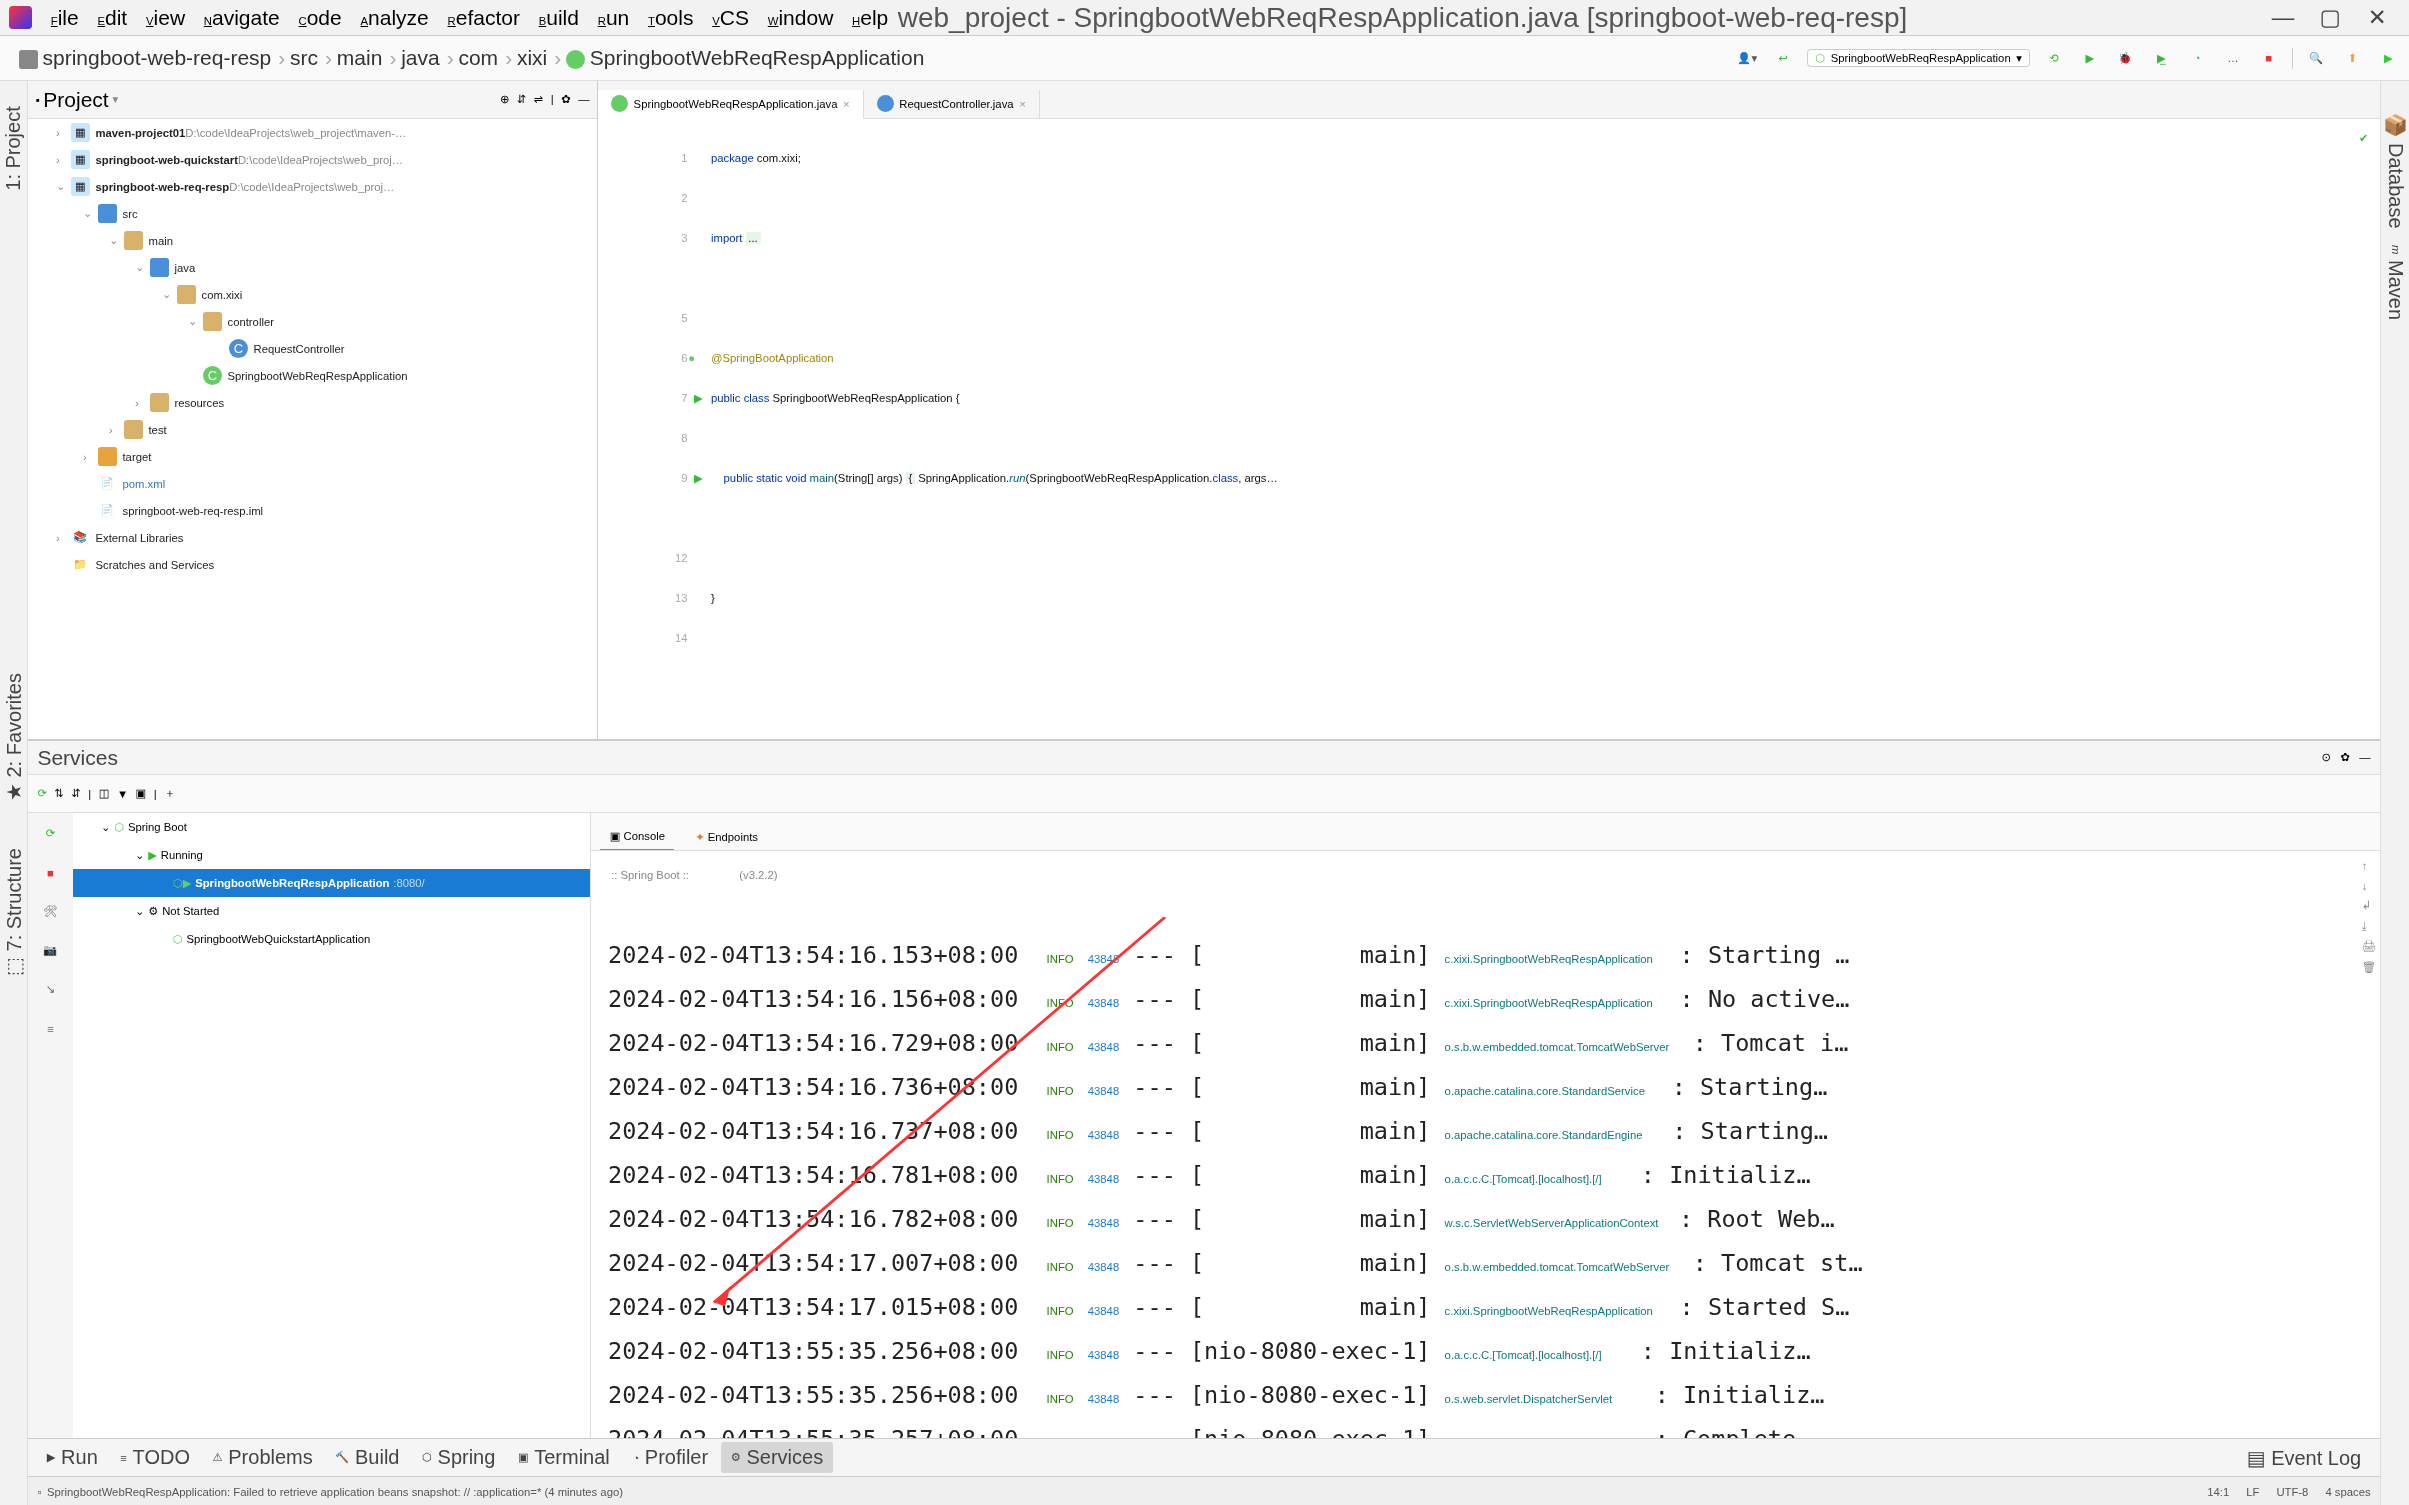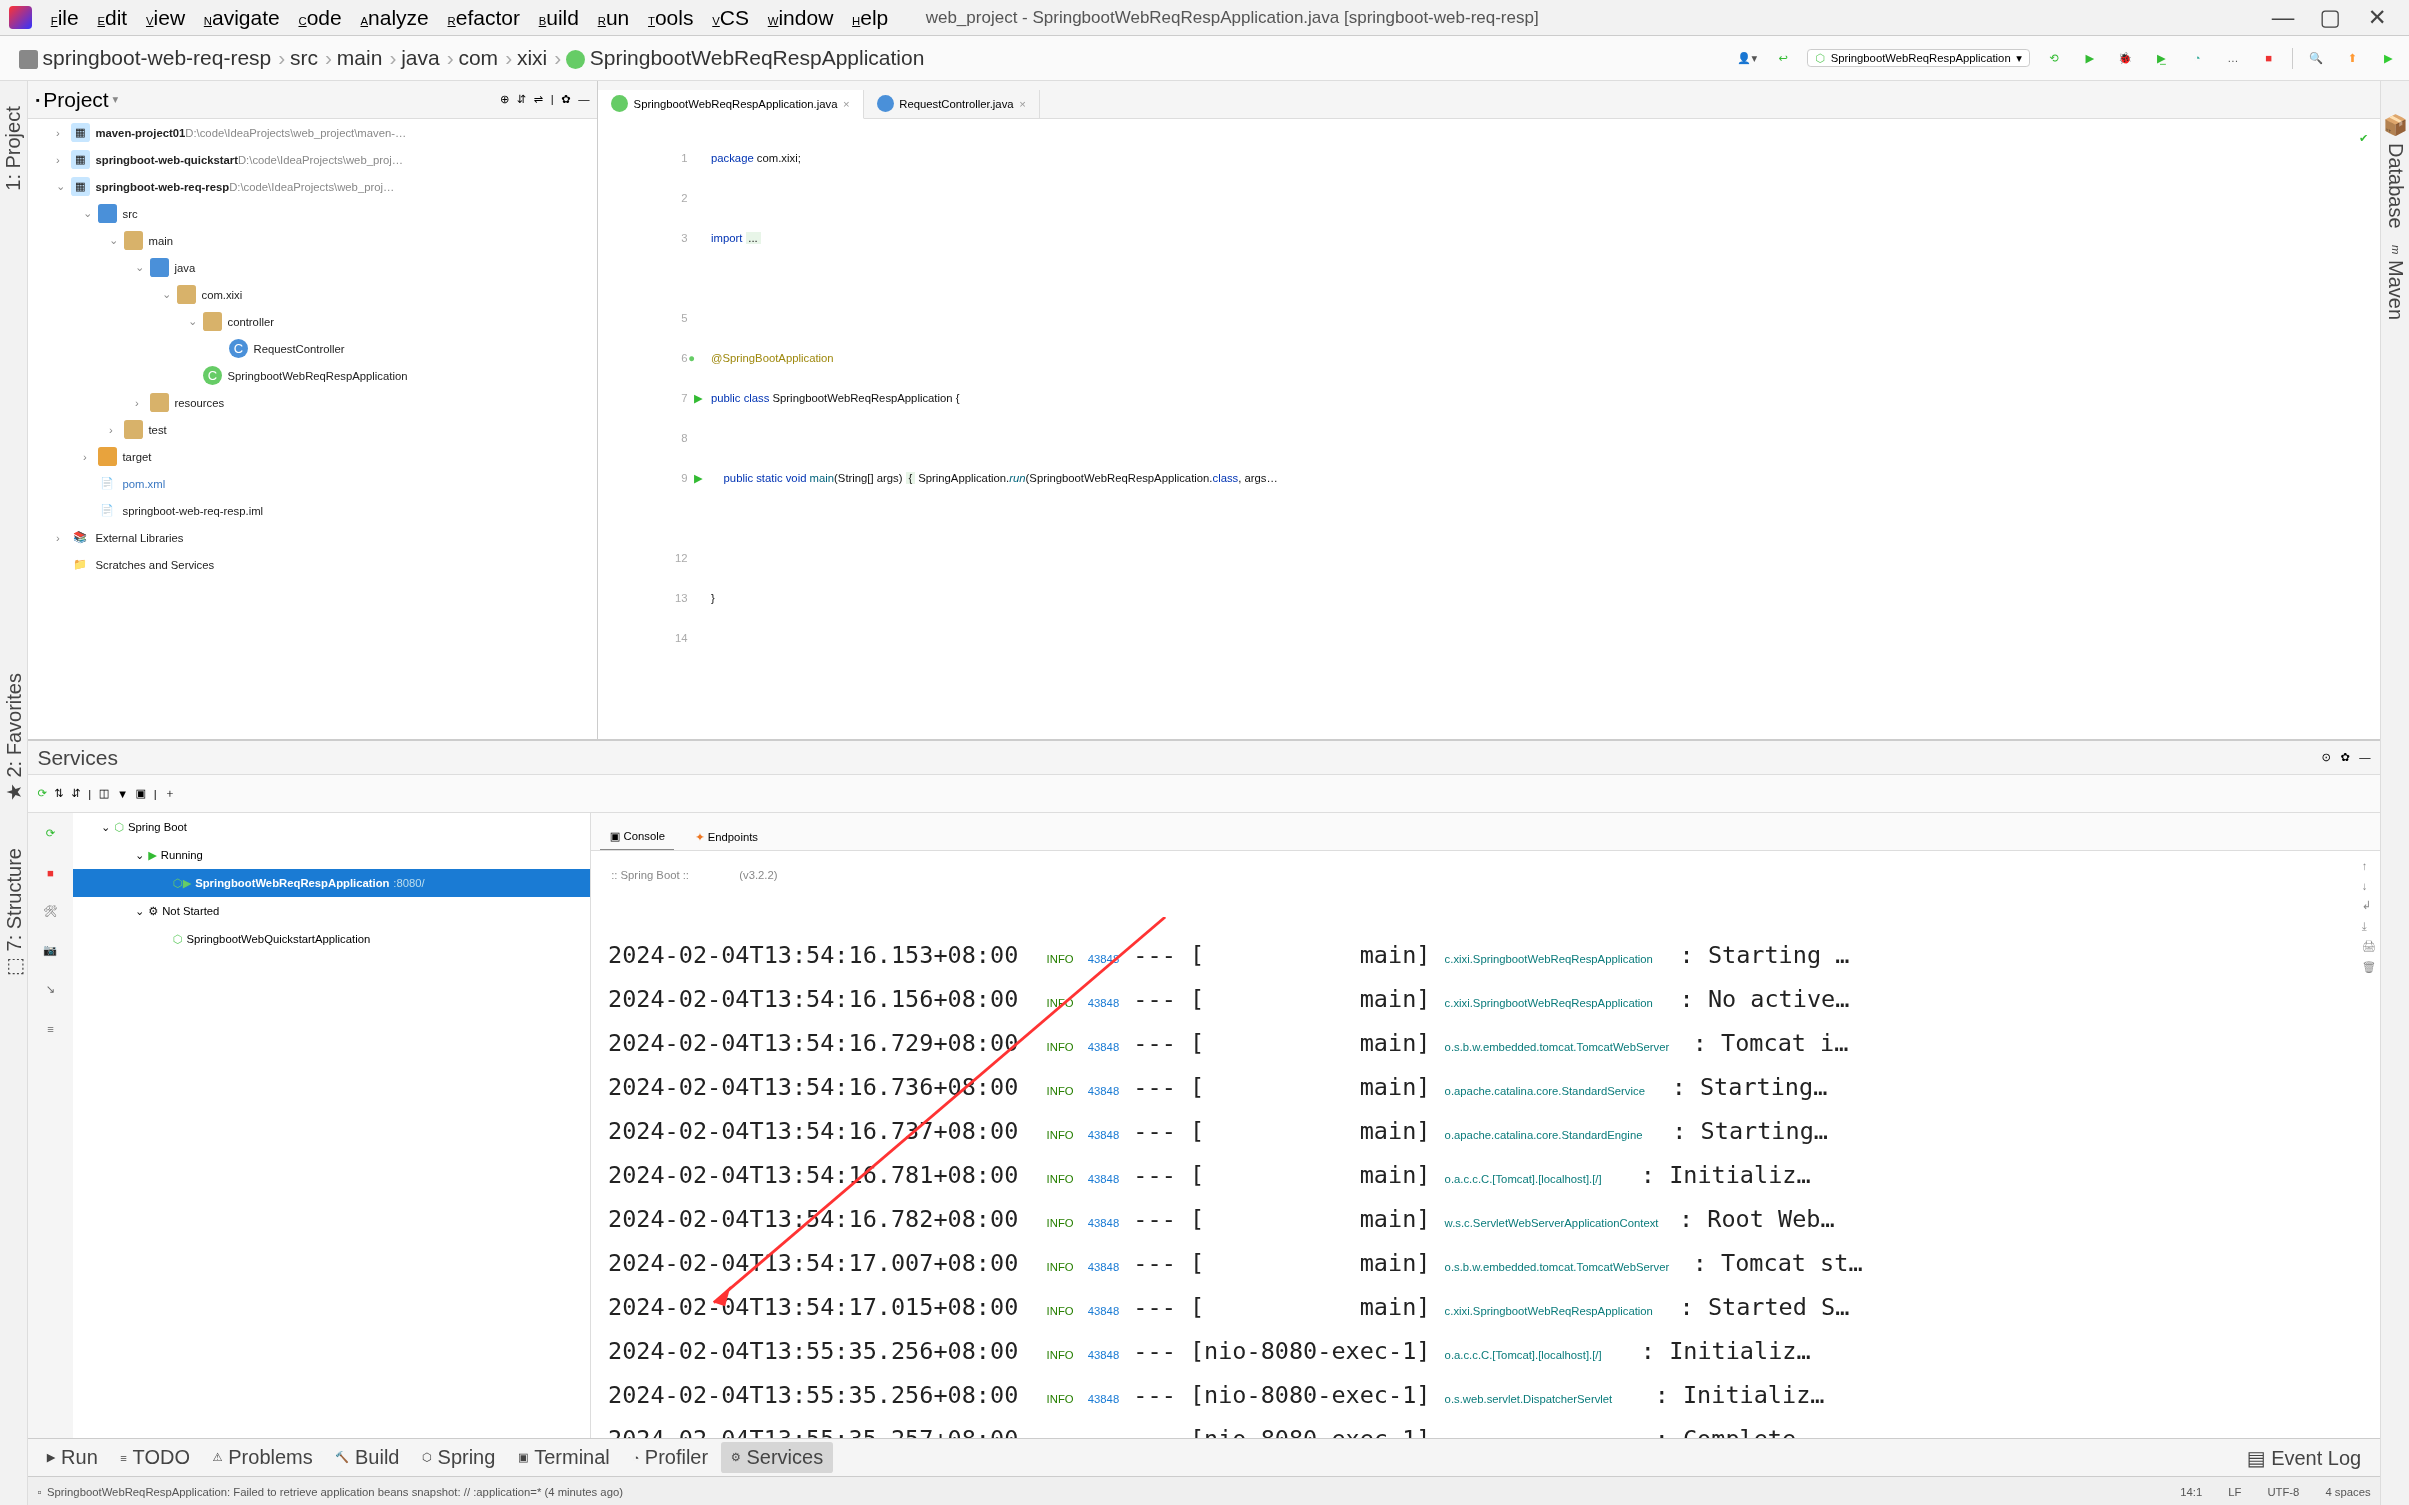--- a/index.html
+++ b/index.html
@@ -1,21 +1,21 @@
 <!DOCTYPE html>
 <html><head>
 <meta charset="utf-8">
 <style>
 *{box-sizing:border-box;margin:0;padding:0;font-family:"Segoe UI",Arial,sans-serif;font-size:11.3px}
 body{background:#fff;width:2410px;height:1506px;overflow:hidden;display:flex;flex-direction:column;font-size:21px}
 
 .menubar{height:36px;display:flex;align-items:center;padding:0 9.4px;border-bottom:0.9px solid #ccc;background:#f2f2f2}
 .menubar .logo{width:22.6px;height:22.6px;border-radius:3.8px;background:linear-gradient(135deg,#f33,#33f);margin-right:9.4px}
 .menubar .mi{padding:0 9.4px;font-size:21px;cursor:pointer}
-.menubar .title{margin-left:28px;color:#555;font-size:17px}
+.menubar .title{color:#555;font-size:28px}
 .winbtns{margin-left:auto;display:flex;gap:28px;padding-right:14px}
 .winbtn{width:19px;height:19px;color:#444;font-size:22.6px;display:flex;align-items:center;justify-content:center}
 
 .navbar{height:45px;display:flex;align-items:center;padding:0 9.4px;border-bottom:0.9px solid #ddd;background:#fafafa}
 .navbar .crumb{padding:2.8px 9.4px;font-size:21px;color:#333;position:relative}
 .navbar .crumb::after{content:'›';position:absolute;right:-4.7px;color:#aaa}
 .navbar .crumb:last-child::after{content:''}
 .navbar .img{width:19px;height:19px;border-radius:2.8px;background:#888;display:inline-block;vertical-align:middle;margin-right:4.7px}
 .navbar .rightTools{margin-left:auto;display:flex;align-items:center;gap:11.3px}
 .tool-ico{width:24.5px;height:24.5px;border-radius:3.8px;display:flex;align-items:center;justify-content:center;color:#555}
@@ -72,21 +72,21 @@
 .svcConsole{flex:1;overflow:auto;font-family:Consolas,monospace;font-size:23.5px;line-height:40px;padding:0 17px;white-space:pre;color:#222}
 .info{color:#267f00}
 .pid{color:#1a7bd4}
 .cls{color:#0a7b7b}
 .arrow-ann{position:absolute;pointer-events:none}
 
 .toolStrip{height:38px;display:flex;align-items:center;gap:3.8px;padding:0 9.4px;background:#f5f5f5;border-top:0.9px solid #ccc}
 .toolStrip .tb{display:flex;align-items:center;gap:5.6px;padding:3.8px 9.4px;font-size:20px;color:#444}
 .toolStrip .tb.active{background:#d6d6d6;border-radius:2.8px}
 .status{height:30px;display:flex;align-items:center;padding:0 9.4px;background:#efefef;border-top:0.9px solid #ccc;font-size:20px;color:#555}
-.status .r{margin-left:auto;display:flex;gap:26px}
+.status .r{margin-left:auto;display:flex;gap:17px}
 </style>
 </head>
 <body>
 
 <div class="menubar">
   <div class="logo"></div>
   <div id="menus" style="display: flex;">
       <div class="mi"><u>F</u>ile</div>
       <div class="mi"><u>E</u>dit</div>
       <div class="mi"><u>V</u>iew</div>

